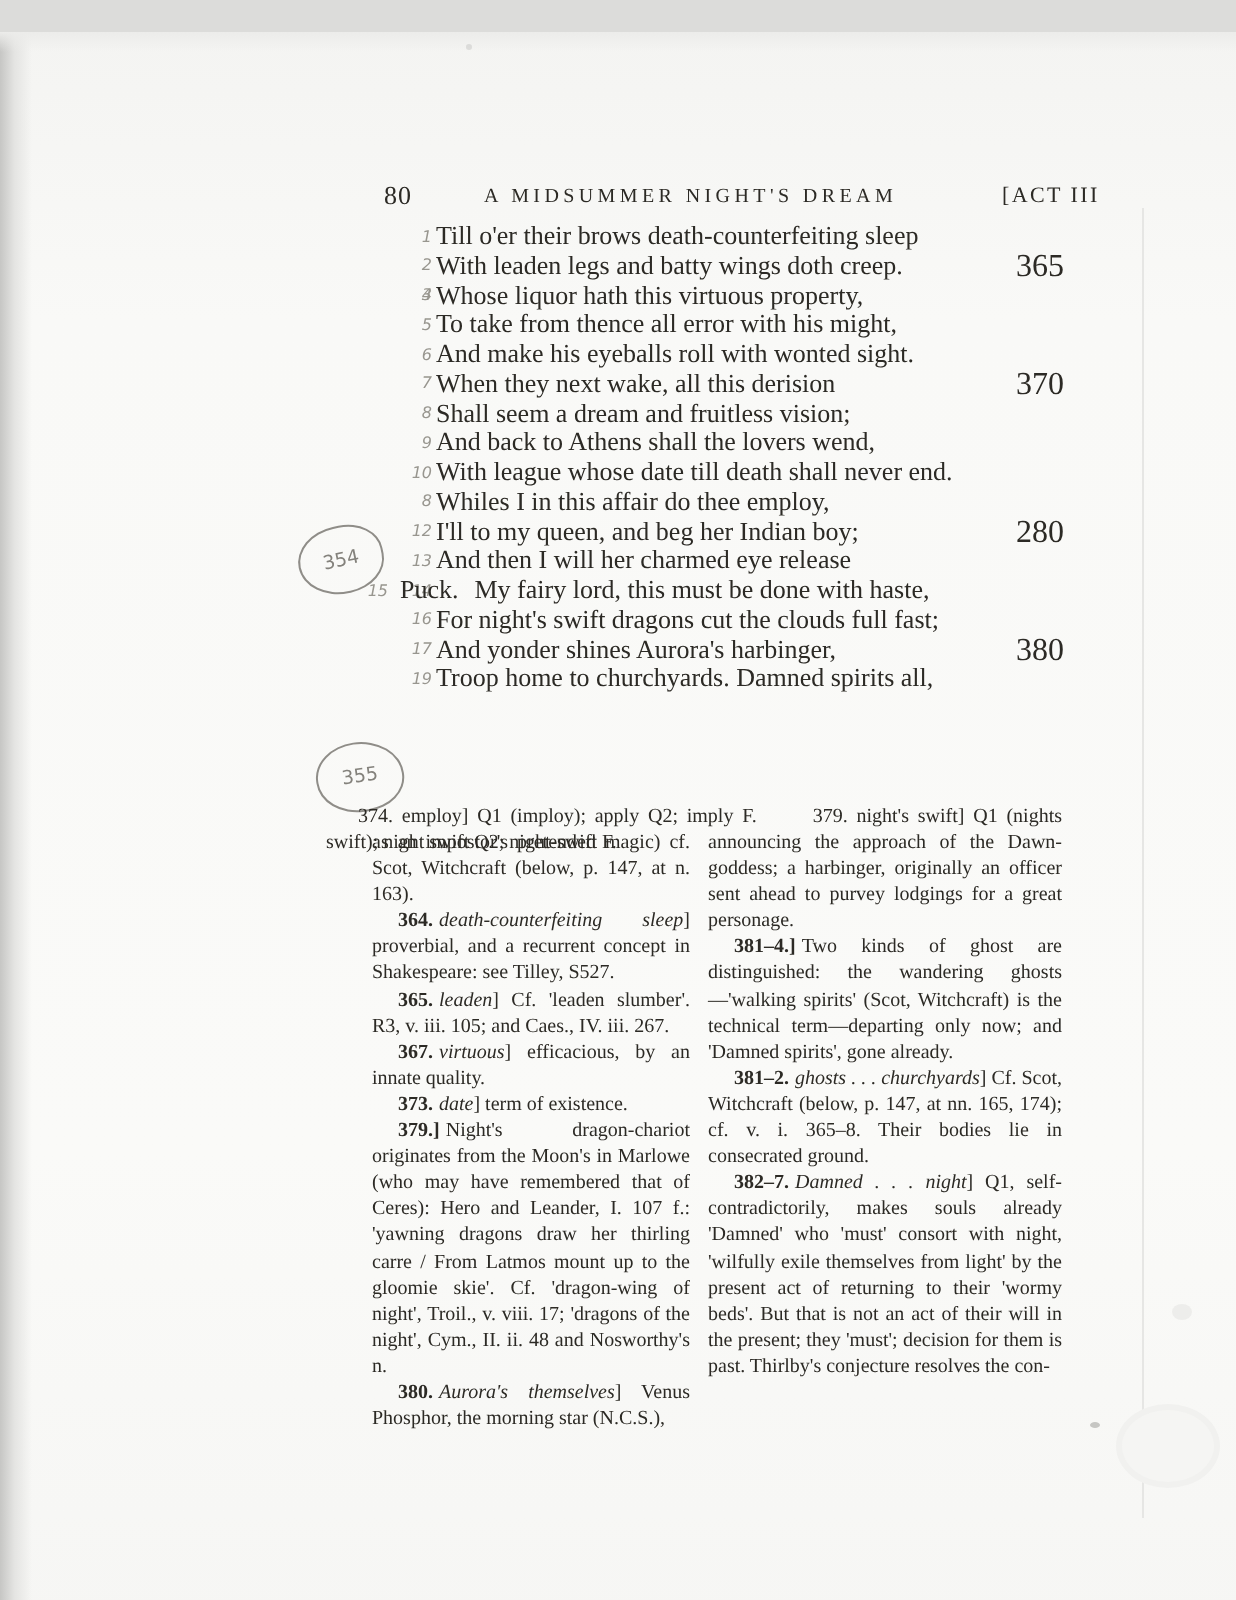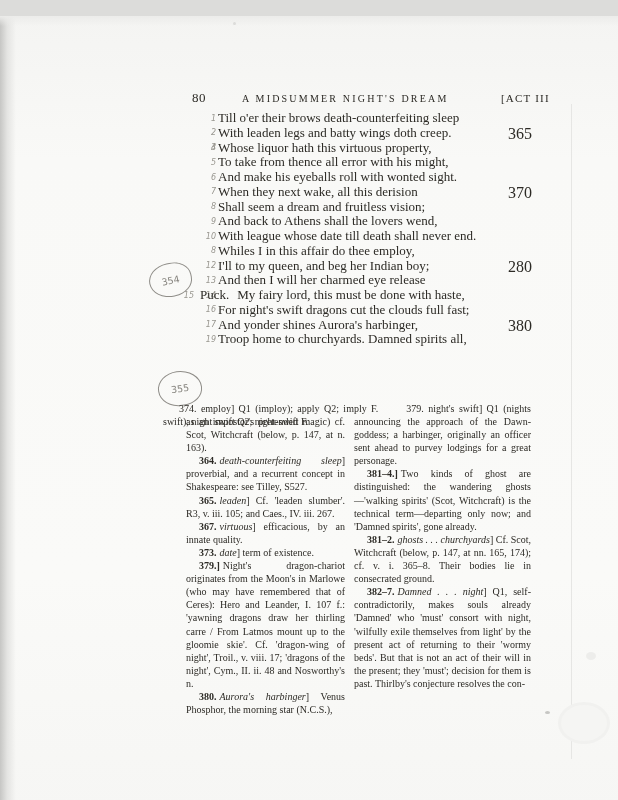--- a/index.html
+++ b/index.html
@@ -167,21 +167,21 @@
   </p>
 
   <div class="columns">
     <div class="col col-left">
       <p class="note cont"><span class="rest">as an impostor's pretended magic) cf. Scot, Witchcraft (below, p. 147, at n. 163).</span></p>
       <p class="note"><span class="ref">364.</span><span class="lemma">death-counterfeiting sleep</span><span class="rest">] proverbial, and a recurrent concept in Shakespeare: see Tilley, S527.</span></p>
       <p class="note"><span class="ref">365.</span><span class="lemma">leaden</span><span class="rest">] Cf. 'leaden slumber'. R3, v. iii. 105; and Caes., IV. iii. 267.</span></p>
       <p class="note"><span class="ref">367.</span><span class="lemma">virtuous</span><span class="rest">] efficacious, by an innate quality.</span></p>
       <p class="note"><span class="ref">373.</span><span class="lemma">date</span><span class="rest">] term of existence.</span></p>
       <p class="note"><span class="ref">379.]</span><span class="lemma"></span><span class="rest">Night's dragon-chariot originates from the Moon's in Marlowe (who may have remembered that of Ceres): Hero and Leander, I. 107 f.: 'yawning dragons draw her thirling carre / From Latmos mount up to the gloomie skie'. Cf. 'dragon-wing of night', Troil., v. viii. 17; 'dragons of the night', Cym., II. ii. 48 and Nosworthy's n.</span></p>
-      <p class="note"><span class="ref">380.</span><span class="lemma">Aurora's harbinger</span><span class="rest">] Venus Phosphor, the morning star (N.C.S.),</span></p>
+      <p class="note"><span class="ref">380.</span><span class="lemma">Aurora's themselves</span><span class="rest">] Venus Phosphor, the morning star (N.C.S.),</span></p>
     </div>
     <div class="col col-right">
       <p class="note cont"><span class="rest">announcing the approach of the Dawn-goddess; a harbinger, originally an officer sent ahead to purvey lodgings for a great personage.</span></p>
       <p class="note"><span class="ref">381–4.]</span><span class="lemma"></span><span class="rest">Two kinds of ghost are distinguished: the wandering ghosts—'walking spirits' (Scot, Witchcraft) is the technical term—departing only now; and 'Damned spirits', gone already.</span></p>
       <p class="note"><span class="ref">381–2.</span><span class="lemma">ghosts . . . churchyards</span><span class="rest">] Cf. Scot, Witchcraft (below, p. 147, at nn. 165, 174); cf. v. i. 365–8. Their bodies lie in consecrated ground.</span></p>
       <p class="note"><span class="ref">382–7.</span><span class="lemma">Damned . . . night</span><span class="rest">] Q1, self-contradictorily, makes souls already 'Damned' who 'must' consort with night, 'wilfully exile themselves from light' by the present act of returning to their 'wormy beds'. But that is not an act of their will in the present; they 'must'; decision for them is past. Thirlby's conjecture resolves the con-</span></p>
     </div>
   </div>
 </div>
 

